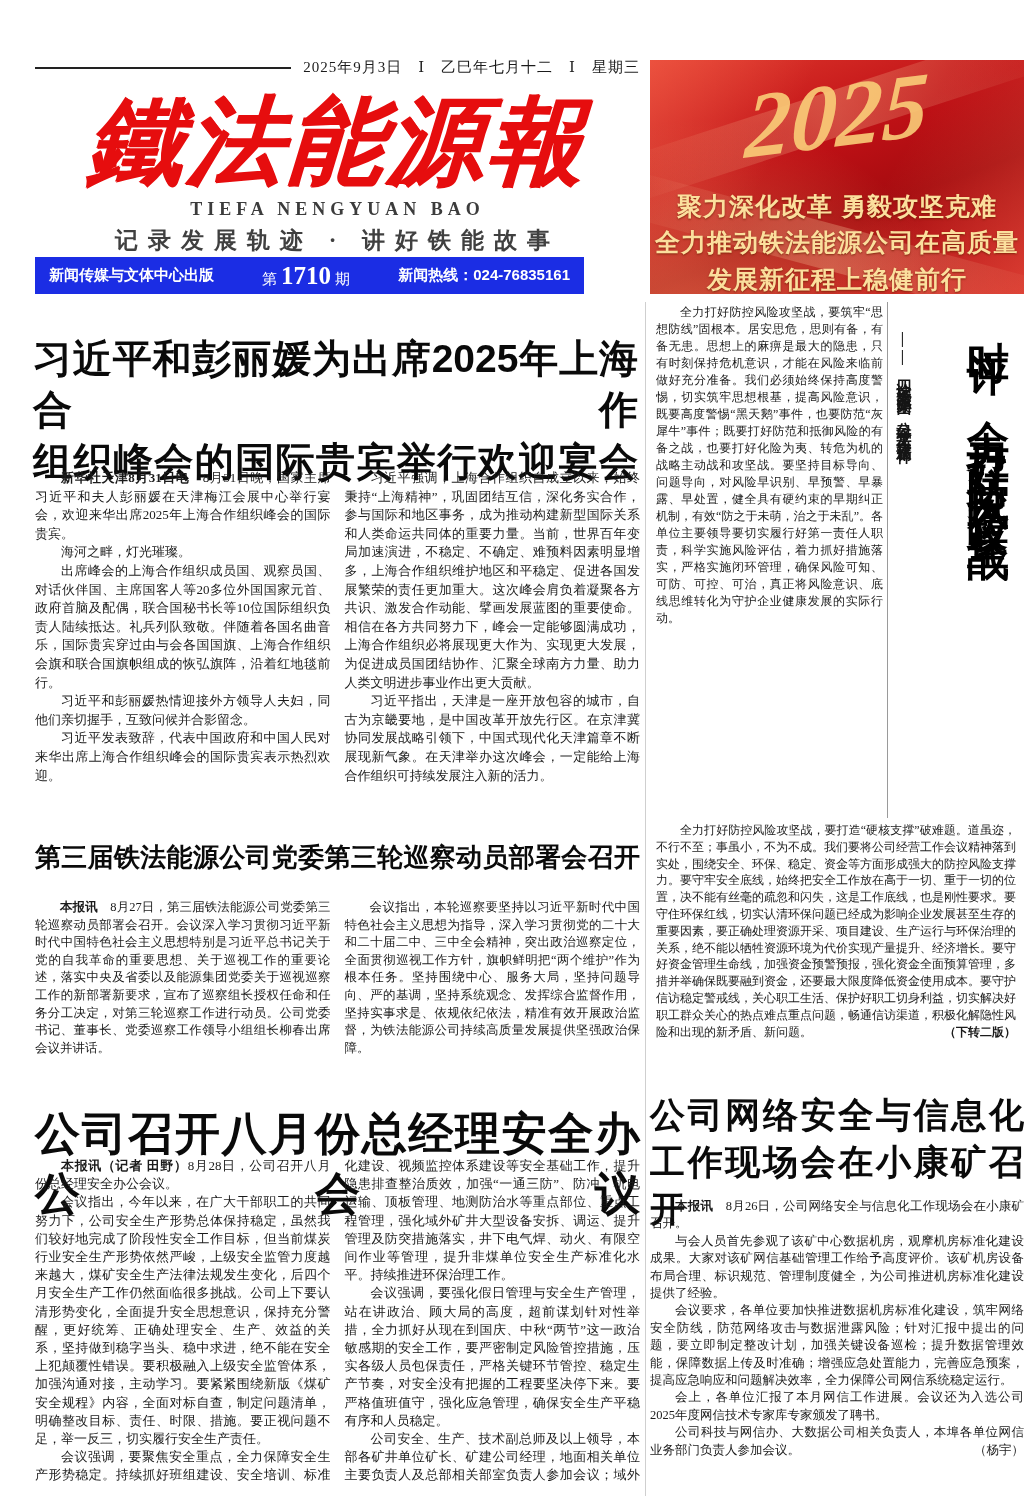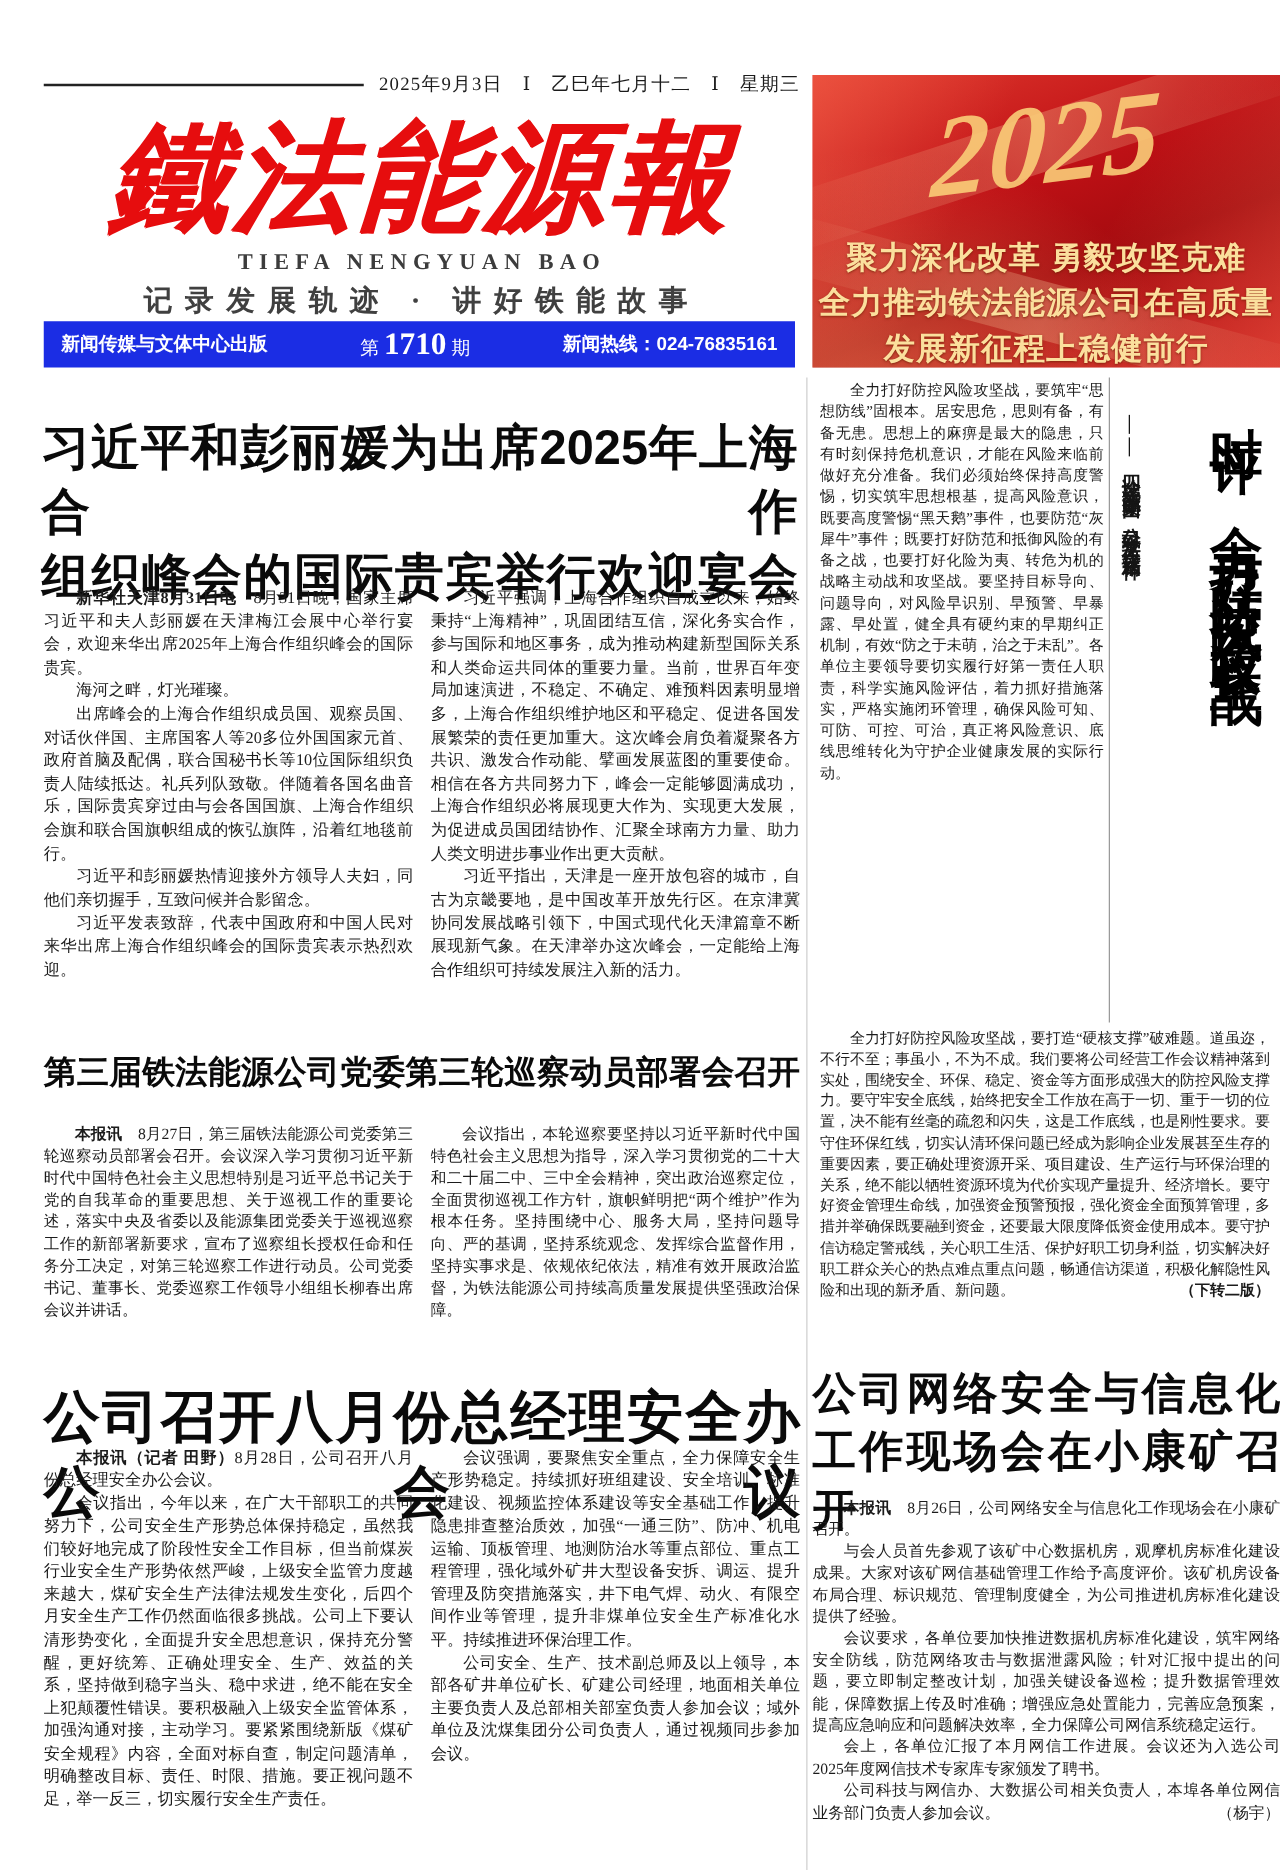--- a/index.html
+++ b/index.html
@@ -19,21 +19,21 @@
   .mast-title {
     font-size:96px; line-height:1.2; font-weight:bold; font-style:italic;
     color:#e60d0e; letter-spacing:4px; transform:skewX(-3deg);
     text-shadow:1px 1px 0 #e60d0e;
     font-family:"Liberation Serif","DejaVu Serif",serif;
   }
   .mast-pinyin { margin-top:0px; font-size:18px; font-weight:bold; letter-spacing:5px; color:#3c3c3c; }
   .mast-slogan { margin-top:5px; font-size:23px; font-weight:bold; letter-spacing:10px; color:#404040; }
   
   .infobar {
-    position:absolute; left:35px; top:257px; width:601px; height:37px;
+    position:absolute; left:35px; top:257px; width:549px; height:37px;
     background:#1b2de4; color:#fff; display:flex; align-items:center;
     justify-content:space-between; padding:0 14px;
     font-size:15px; font-weight:bold;
     font-family:"Liberation Sans","DejaVu Sans",sans-serif;
   }
   .issue { font-weight:normal; }
   .issue .issue-num { font-size:25px; font-weight:bold; font-family:"Liberation Serif",serif; padding:0 4px; }
   
   .banner {
     position:absolute; left:650px; top:60px; width:374px; height:234px; overflow:hidden;
@@ -191,20 +191,21 @@
 
   </div>
 
   <h2 class="h-art3">
     <span class="hl">公司召开八月份总经理安全办公会议</span>
   </h2>
   <div class="body b-art3">
     <p><b class="lead">本报讯（记者 田野）</b><span>8月28日，公司召开八月份总经理安全办公会议。</span></p>
     <p>会议指出，今年以来，在广大干部职工的共同努力下，公司安全生产形势总体保持稳定，虽然我们较好地完成了阶段性安全工作目标，但当前煤炭行业安全生产形势依然严峻，上级安全监管力度越来越大，煤矿安全生产法律法规发生变化，后四个月安全生产工作仍然面临很多挑战。公司上下要认清形势变化，全面提升安全思想意识，保持充分警醒，更好统筹、正确处理安全、生产、效益的关系，坚持做到稳字当头、稳中求进，绝不能在安全上犯颠覆性错误。要积极融入上级安全监管体系，加强沟通对接，主动学习。要紧紧围绕新版《煤矿安全规程》内容，全面对标自查，制定问题清单，明确整改目标、责任、时限、措施。要正视问题不足，举一反三，切实履行安全生产责任。</p>
     <p>会议强调，要聚焦安全重点，全力保障安全生产形势稳定。持续抓好班组建设、安全培训、标准化建设、视频监控体系建设等安全基础工作，提升隐患排查整治质效，加强“一通三防”、防冲、机电运输、顶板管理、地测防治水等重点部位、重点工程管理，强化域外矿井大型设备安拆、调运、提升管理及防突措施落实，井下电气焊、动火、有限空间作业等管理，提升非煤单位安全生产标准化水平。持续推进环保治理工作。</p>
+    <p>会议强调，要强化假日管理与安全生产管理，站在讲政治、顾大局的高度，超前谋划针对性举措，全力抓好从现在到国庆、中秋“两节”这一政治敏感期的安全工作，要严密制定风险管控措施，压实各级人员包保责任，严格关键环节管控、稳定生产节奏，对安全没有把握的工程要坚决停下来。要严格值班值守，强化应急管理，确保安全生产平稳有序和人员稳定。</p>
     <p>公司安全、生产、技术副总师及以上领导，本部各矿井单位矿长、矿建公司经理，地面相关单位主要负责人及总部相关部室负责人参加会议；域外单位及沈煤集团分公司负责人，通过视频同步参加会议。</p>
   </div>
 
   <h2 class="h-art4">
     <span class="hl">公司网络安全与信息化</span>
     <span class="hl">工作现场会在小康矿召开</span>
   </h2>
   <div class="body b-art4">
     <p><b class="lead">本报讯　</b><span>8月26日，公司网络安全与信息化工作现场会在小康矿召开。</span></p>
     <p>与会人员首先参观了该矿中心数据机房，观摩机房标准化建设成果。大家对该矿网信基础管理工作给予高度评价。该矿机房设备布局合理、标识规范、管理制度健全，为公司推进机房标准化建设提供了经验。</p>

